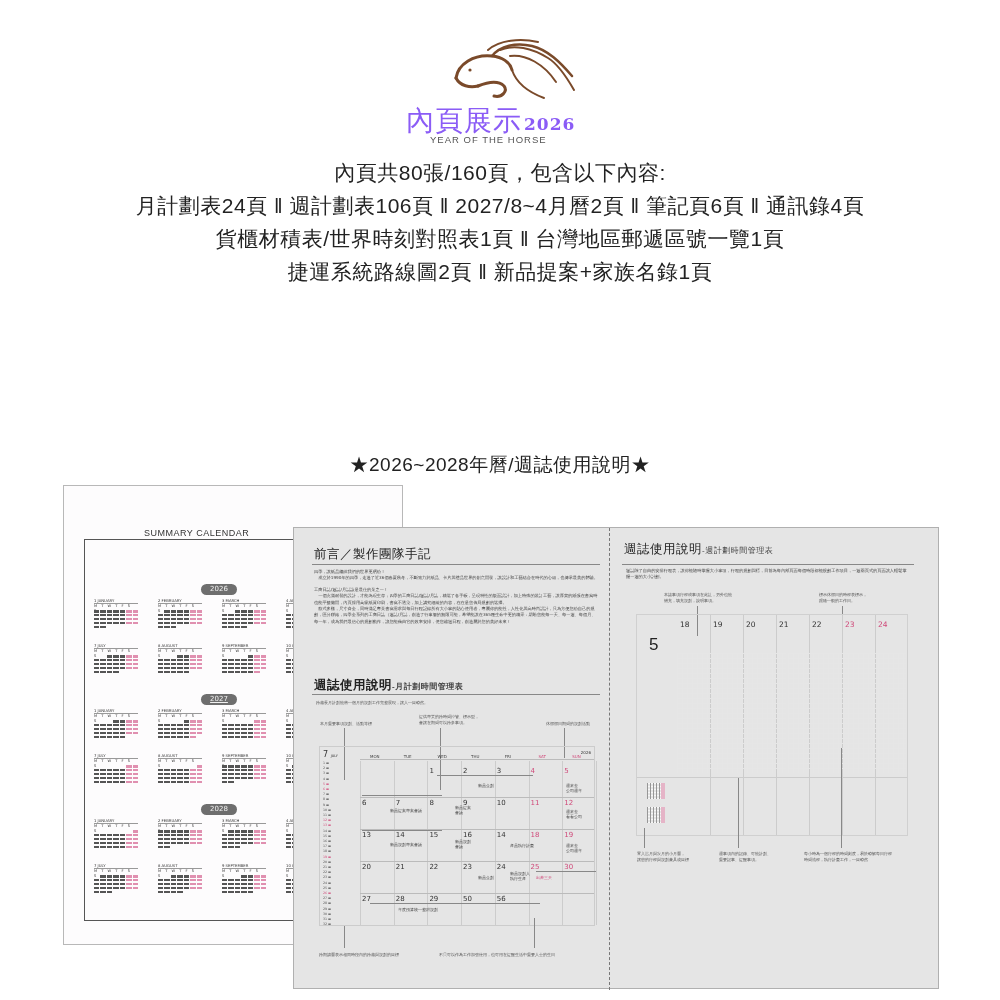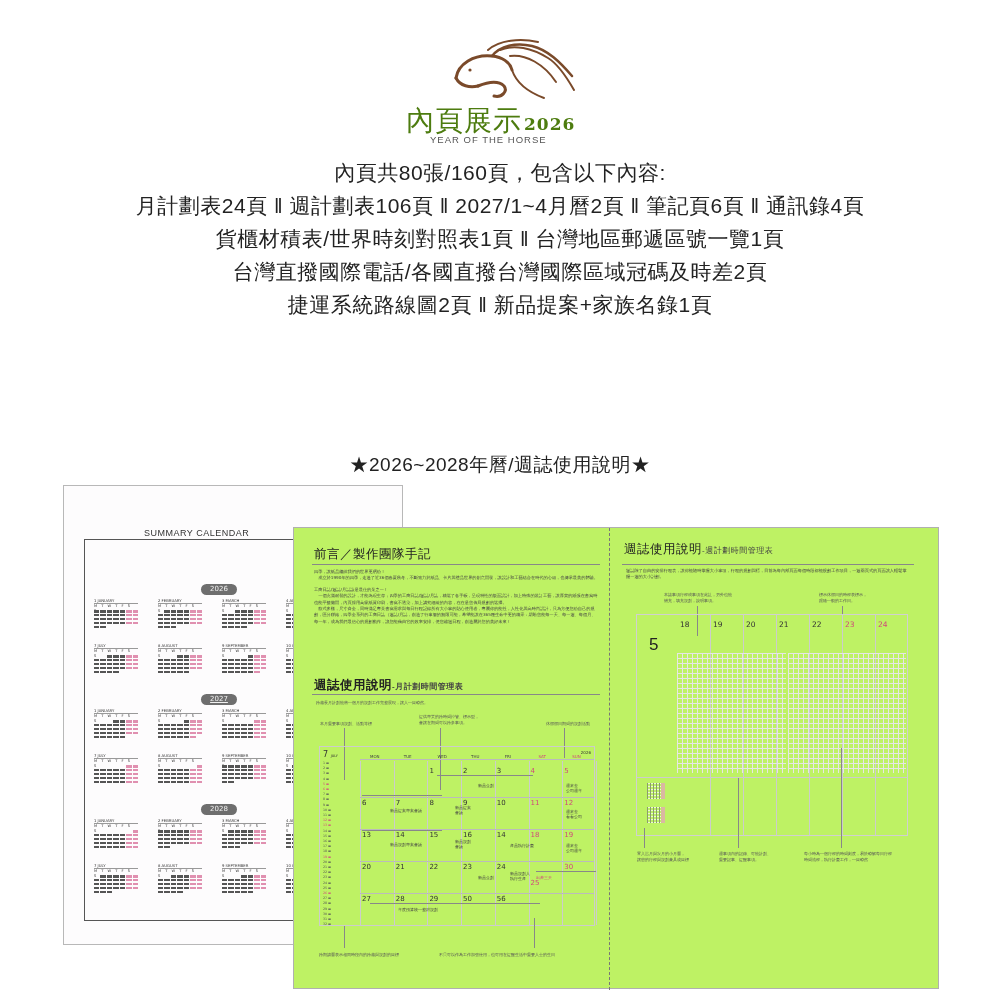--- a/index.html
+++ b/index.html
@@ -2,21 +2,21 @@
 <html><head>
 <meta charset="utf-8">
 <style>
   * { box-sizing: border-box; margin: 0; padding: 0; }
   html, body { width: 1000px; height: 1000px; background: #ffffff; overflow: hidden; }
   body { position: relative; font-family: "DejaVu Sans", sans-serif; color: #2a2a2a; }
 
   
   .logo { position: absolute; left: 400px; top: 36px; width: 220px; height: 110px; }
   .logo svg { position: absolute; left: 40px; top: 0; }
-  .logo-title { position: absolute; left: 6px; top: 66px; color: #4d7c0f; font-family: "DejaVu Serif", serif; font-size: 28px; letter-spacing: 1px; white-space: nowrap; }
+  .logo-title { position: absolute; left: 6px; top: 66px; color: #8b5cf6; font-family: "DejaVu Serif", serif; font-size: 28px; letter-spacing: 1px; white-space: nowrap; }
   .logo-title .yr { font-size: 17px; font-weight: bold; margin-left: 2px; }
   .logo-sub { position: absolute; left: 30px; top: 98px; font-family: "Liberation Sans", sans-serif; font-size: 9.5px; letter-spacing: 1px; color: #555; }
 
   
   .lines { position: absolute; left: 0; top: 156px; width: 1000px; text-align: center; }
   .lines .ln { font-family: "Liberation Sans", sans-serif; font-size: 21px; line-height: 33px; color: #222; white-space: nowrap; letter-spacing: 0.5px; }
 
   .section-title { position: absolute; left: 0; top: 452px; width: 1000px; text-align: center; font-family: "Liberation Sans", sans-serif; font-size: 19px; color: #222; letter-spacing: 0.5px; }
 
   
@@ -26,21 +26,21 @@
   .year-pill { position: absolute; width: 36px; height: 11px; border-radius: 6px; background: #6e6e6e; color: #f0f0f0; font-size: 7px; text-align: center; line-height: 11px; }
   .month { position: absolute; width: 44px; height: 42px; }
   .month .mh { font-size: 3.8px; color: #333; border-bottom: 0.5px solid #999; white-space: nowrap; height: 6px; line-height: 6px; }
   .month .wk { font-size: 3.6px; color: #333; letter-spacing: 1.5px; height: 5px; line-height: 5px; }
   .month .dots { display: grid; grid-template-columns: repeat(7, 1fr); gap: 1.3px 1px; margin-top: 1px; }
   .month .dots i { display: block; height: 2.6px; background: #555; }
   .month .dots i.w { background: #e090b0; }
   .month .dots i.e { background: transparent; }
 
   
-  .book { position: absolute; left: 293px; top: 527px; width: 646px; height: 462px; border: 1px solid #b0b0b0; background: #bef264; }
+  .book { position: absolute; left: 293px; top: 527px; width: 646px; height: 462px; border: 1px solid #b0b0b0; background: #e5e5e5; }
   .spine { position: absolute; left: 315px; top: 0; height: 462px; border-left: 1.5px dashed #777; }
 
   .h-big { position: absolute; font-family: "Liberation Sans", sans-serif; font-size: 12.5px; color: #222; white-space: nowrap; letter-spacing: 0.5px; }
   .h-big .small { font-size: 8px; color: #444; }
   .rule { position: absolute; height: 1px; background: #888; }
   .body-text { position: absolute; font-size: 4.2px; line-height: 6.4px; color: #444; }
   .body-text div { white-space: nowrap; overflow: hidden; }
   .note { position: absolute; font-size: 4px; line-height: 6px; color: #555; white-space: nowrap; }
   .leader { position: absolute; width: 0.8px; background: #888; }
 
@@ -83,23 +83,22 @@
     <circle cx="30" cy="34" r="1.6" fill="#7a4a2a"></circle>
   </svg>
   <div class="logo-title">
     <span>內頁展示</span><span class="yr">2026</span>
   </div>
   <div class="logo-sub">YEAR OF THE HORSE</div>
 </div>
 
 <div class="lines">
   <div class="ln">內頁共80張/160頁，包含以下內容:</div>
-  <div class="ln">月計劃表24頁 ‖ 週計劃表106頁 ‖ 2027/1~4月曆2頁 ‖ 筆記頁6頁 ‖ 通訊錄4頁</div>
+  <div class="ln">月計劃表24頁 ‖ 週計劃表106頁 ‖ 2027/8~4月曆2頁 ‖ 筆記頁6頁 ‖ 通訊錄4頁</div>
   <div class="ln">貨櫃材積表/世界時刻對照表1頁 ‖ 台灣地區郵遞區號一覽1頁</div>
-  <div class="ln">台灣直撥國際電話/各國直撥台灣國際區域冠碼及時差2頁</div>
   <div class="ln">捷運系統路線圖2頁 ‖ 新品提案+家族名錄1頁</div>
 </div>
 
 <div class="section-title">★2026~2028年曆/週誌使用說明★</div>
 
 <div class="page-cal">
   <div class="cal-frame"></div>
   <div class="cal-frame-label">SUMMARY CALENDAR</div>
   <div id="cal-body">
       <div class="year-pill" style="left: 137px; top: 98px;">2026</div>
@@ -1437,21 +1436,21 @@
       <div class="dn" style="left: 143.1px; top: 84px;">16</div>
       <div class="dn" style="left: 176.8px; top: 84px;">14</div>
       <div class="dn red" style="left: 210.5px; top: 84px;">18</div>
       <div class="dn red" style="left: 244.2px; top: 84px;">19</div>
       <div class="row" style="top: 114px;"></div>
       <div class="dn" style="left: 42px; top: 116px;">20</div>
       <div class="dn" style="left: 75.7px; top: 116px;">21</div>
       <div class="dn" style="left: 109.4px; top: 116px;">22</div>
       <div class="dn" style="left: 143.1px; top: 116px;">23</div>
       <div class="dn" style="left: 176.8px; top: 116px;">24</div>
-      <div class="dn red" style="left: 210.5px; top: 132px; text-align: right;">25</div>
+      <div class="dn red" style="left: 210.5px; top: 116px; text-align: right;">25</div>
       <div class="dn red" style="left: 244.2px; top: 116px;">30</div>
       <div class="row" style="top: 146px;"></div>
       <div class="dn" style="left: 42px; top: 148px;">27</div>
       <div class="dn" style="left: 75.7px; top: 148px;">28</div>
       <div class="dn" style="left: 109.4px; top: 148px;">29</div>
       <div class="dn" style="left: 143.1px; top: 148px;">50</div>
       <div class="dn" style="left: 176.8px; top: 148px;">56</div>
       <div class="tiny" style="left: 158px; top: 36px; white-space: pre; line-height: 5px;">新品企劃</div>
       <div class="tiny" style="left: 246px; top: 36px; white-space: pre; line-height: 5px;">週末去
 公司週年</div>

